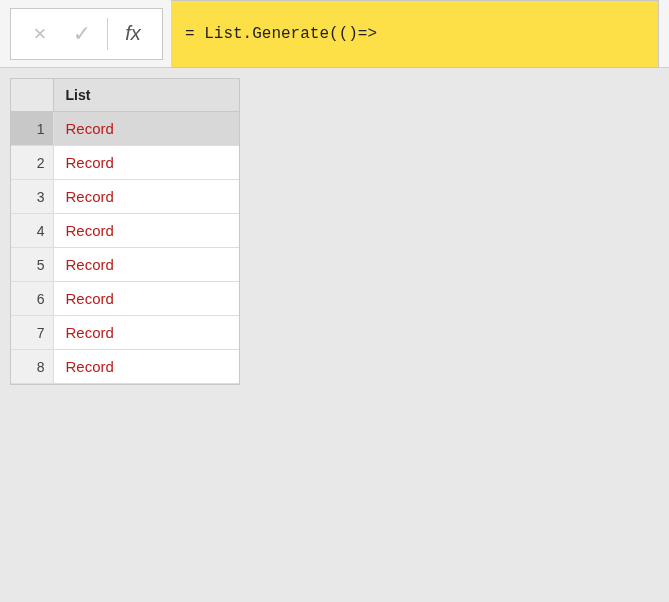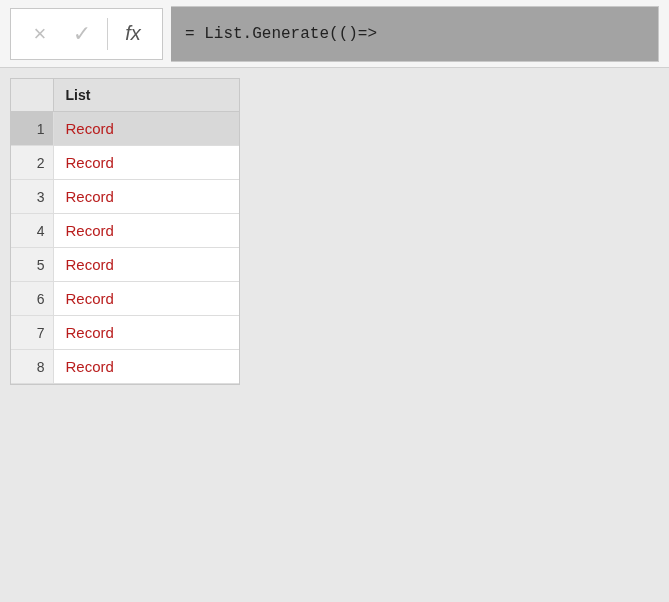--- a/index.html
+++ b/index.html
@@ -63,24 +63,24 @@
     .fx-btn {
       font-style: italic;
       font-size: 20px;
       font-weight: 400;
       color: #555;
       text-align: right;
     }
 
     .formula-bar {
       flex: 1;
-      height: 56px;
+      height: 68px;
       border: 1px solid #c8c8c8;
       border-left: none;
-      background: #a3a3a3;
+      background: #fde047;
       display: flex;
       align-items: center;
       padding: 4px 14px;
       font-size: 16px;
       color: #222;
       font-family: 'Consolas', 'Courier New', monospace;
       margin-left: 8px;
     }
 
     

